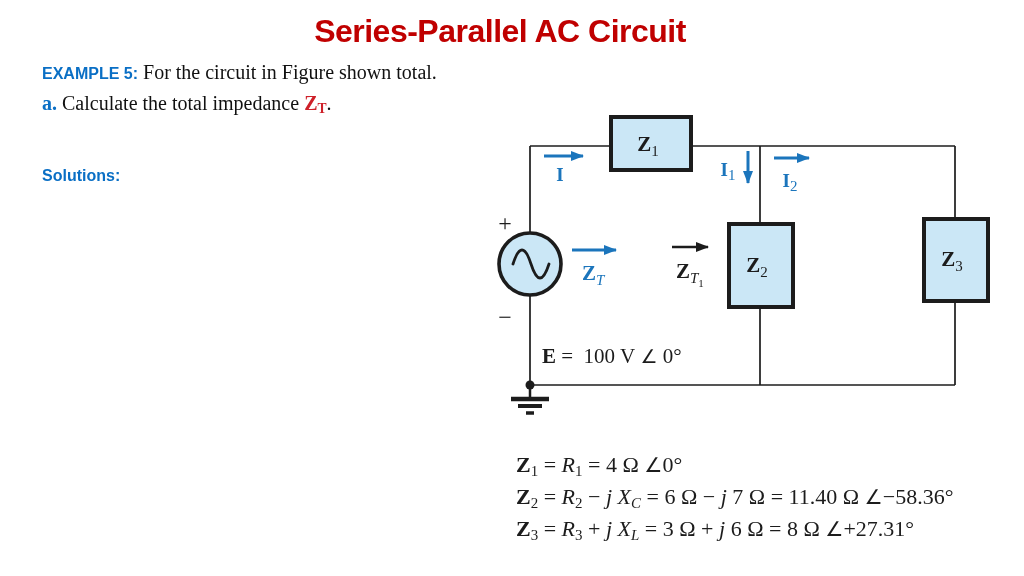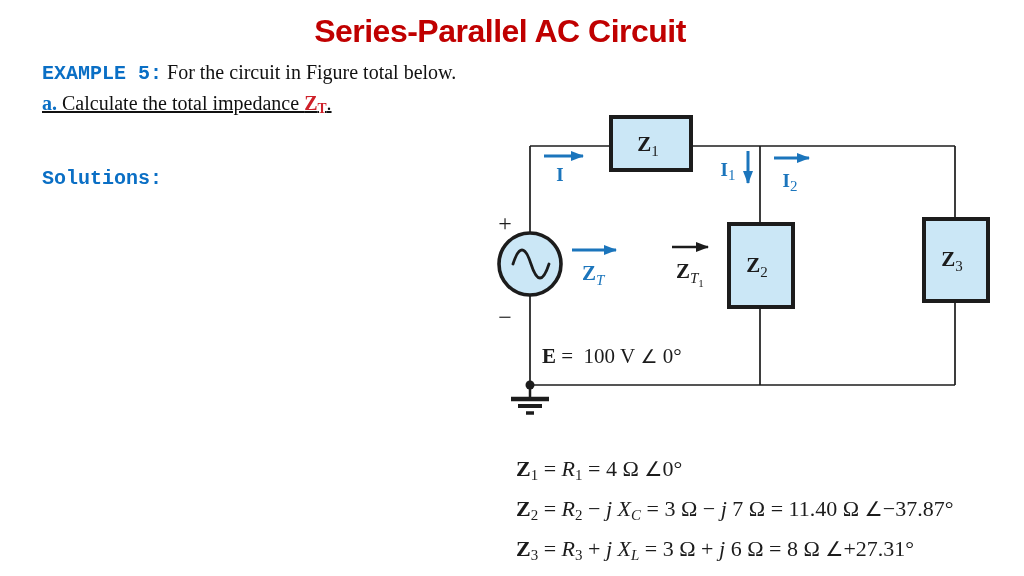--- a/index.html
+++ b/index.html
@@ -12,28 +12,28 @@
   }
   html,body{margin:0;padding:0;background:#ffffff;}
   #slide{position:relative;width:1000px;height:576px;background:#ffffff;overflow:hidden;
          font-family:"Liberation Serif",serif;color:#111;}
   
   #title{position:absolute;top:13px;left:0;width:100%;text-align:center;margin:0;
          font-family:"Liberation Sans",sans-serif;font-weight:700;font-size:32px;
          color:var(--title-red);letter-spacing:-0.5px;}
   .textline{position:absolute;left:42px;margin:0;font-size:20px;white-space:nowrap;}
   #example-line{top:61px;}
-  #item-a-line{top:92px;text-decoration:underline;}
+  #item-a-line{top:92px;}
   #solutions-line{top:130px;margin-top:37px;}
-  .blue-sans{font-family:Liberation Mono, monospace;font-weight:700;font-size:20px;color:var(--heading-blue);}
+  .blue-sans{font-family:Liberation Sans, sans-serif;font-weight:700;font-size:16px;color:var(--heading-blue);}
   .blue-serif-bold{font-weight:700;color:var(--heading-blue);}
   .red-z{font-weight:700;color:var(--impedance-red);}
   .sub-t{font-size:0.68em;vertical-align:-0.25em;font-weight:700;}
   
-  #equations{position:absolute;left:516px;top:452px;font-size:22px;line-height:33px;color:var(--line-black);white-space:nowrap;}
+  #equations{position:absolute;left:516px;top:452px;font-size:22px;line-height:26px;color:var(--line-black);white-space:nowrap;}
   #equations .b{font-weight:700;}
   #equations .i{font-style:italic;}
   #equations .sub{font-size:0.68em;vertical-align:-0.28em;}
   #equations .sbi{font-size:0.68em;vertical-align:-0.28em;font-style:italic;}
   #equations .ang{font-family:"DejaVu Sans",sans-serif;font-size:0.92em;}
   
   #circuit{position:absolute;left:0;top:0;width:1024px;height:576px;}
   .wire{stroke:var(--line-black);stroke-width:1.7;fill:none;}
   .boxp{fill:var(--box-fill);stroke:var(--line-black);stroke-width:4;}
   .srcp{fill:var(--box-fill);stroke:var(--line-black);stroke-width:3.6;}
@@ -51,21 +51,21 @@
   .tsubsub{font-size:11px;font-weight:400;}
   .angT{font-family:"DejaVu Sans",sans-serif;font-size:19px;}
 </style>
 </head>
 <body>
 
 <div id="slide">
 
   <h1 id="title">Series-Parallel AC Circuit</h1>
 
-  <p class="textline" id="example-line"><span class="blue-sans">EXAMPLE 5:</span><span> For the circuit in Figure total below.</span></p>
+  <p class="textline" id="example-line"><span class="blue-sans">EXAMPLE 5:</span><span> For the circuit in Figure shown total.</span></p>
 
   <p class="textline" id="item-a-line"><span class="blue-serif-bold">a.</span><span> Calculate the total impedance </span><span class="red-z">Z</span><span class="red-z sub-t">T</span><span>.</span></p>
 
   <p class="textline blue-sans" id="solutions-line">Solutions:</p>
 
   <svg id="circuit" viewBox="0 0 1024 576" xmlns="http://www.w3.org/2000/svg">
     <defs>
       <marker id="ab" markerUnits="userSpaceOnUse" markerWidth="13" markerHeight="10" refX="12" refY="5" orient="auto">
         <path d="M0,0 L13,5 L0,10 Z" fill="#1B75BC"></path>
       </marker>
@@ -116,17 +116,17 @@
     <text class="lblZT" x="582" y="280"><tspan>Z</tspan><tspan class="tsubi" dy="5">T</tspan></text>
 
     <path class="black-arrow" marker-end="url(#ak)" d="M672,247 H708"></path>
     <text class="lblK" x="676" y="278"><tspan>Z</tspan><tspan class="tsubi" dy="5">T</tspan><tspan class="tsubsub" dy="4">1</tspan></text>
 
     <text class="elbl" x="542" y="363"><tspan font-weight="bold">E</tspan><tspan>&nbsp;=&nbsp;&nbsp;100 V&nbsp;</tspan><tspan class="angT">∠</tspan><tspan>&nbsp;0°</tspan></text>
   </svg>
 
   <div id="equations">
     <div><span class="b">Z</span><span class="sub">1</span><span> = </span><span class="i">R</span><span class="sub">1</span><span> = 4 Ω </span><span class="ang">∠</span><span>0°</span></div>
-    <div><span class="b">Z</span><span class="sub">2</span><span> = </span><span class="i">R</span><span class="sub">2</span><span> − </span><span class="i">j </span><span class="i">X</span><span class="sbi">C</span><span> = 3 Ω − </span><span class="i">j </span><span>7 Ω = 11.40 Ω </span><span class="ang">∠</span><span>−37.87°</span></div>
+    <div><span class="b">Z</span><span class="sub">2</span><span> = </span><span class="i">R</span><span class="sub">2</span><span> − </span><span class="i">j </span><span class="i">X</span><span class="sbi">C</span><span> = 6 Ω − </span><span class="i">j </span><span>7 Ω = 11.40 Ω </span><span class="ang">∠</span><span>−58.36°</span></div>
     <div><span class="b">Z</span><span class="sub">3</span><span> = </span><span class="i">R</span><span class="sub">3</span><span> + </span><span class="i">j </span><span class="i">X</span><span class="sbi">L</span><span> = 3 Ω + </span><span class="i">j </span><span>6 Ω = 8 Ω </span><span class="ang">∠</span><span>+27.31°</span></div>
   </div>
 
 </div>
 
 </body></html>

